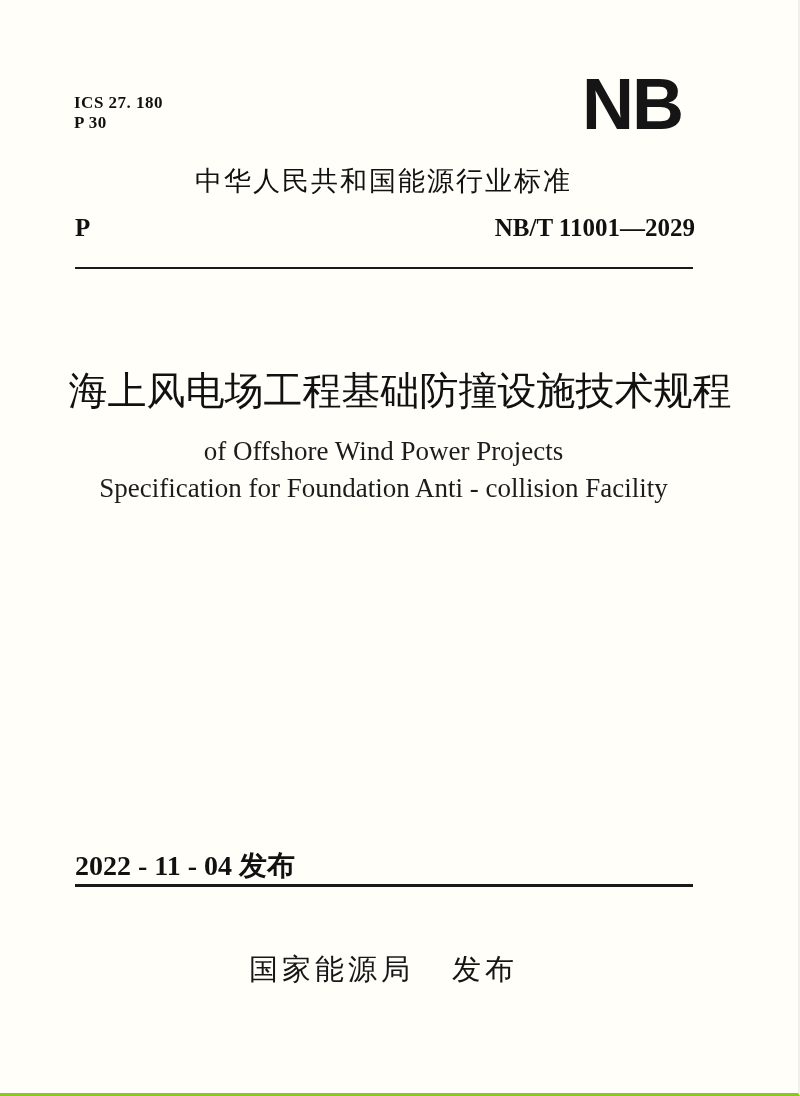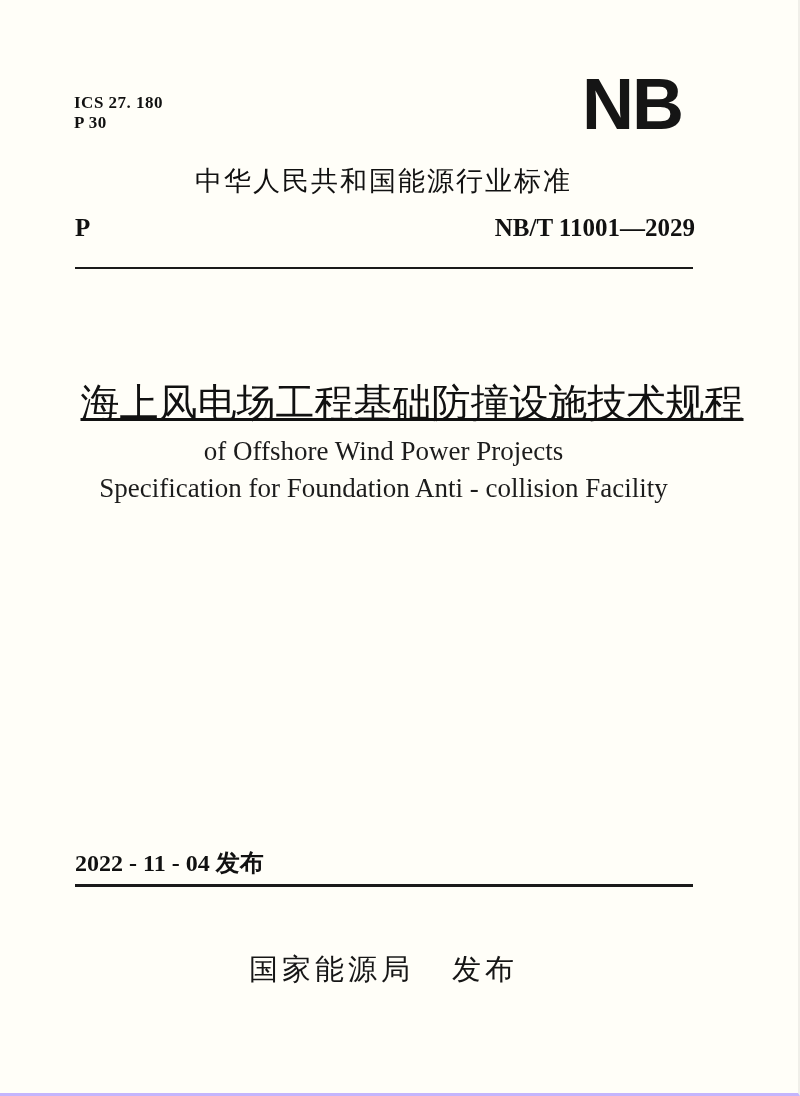--- a/index.html
+++ b/index.html
@@ -10,21 +10,21 @@
   .page {
     position: relative;
     width: 800px;
     height: 1096px;
     background: #fffef8;
     color: #111111;
     font-family: "Liberation Serif", "DejaVu Serif", serif;
     overflow: hidden;
     box-sizing: border-box;
     border-right: 2px solid #f0efe9;
-    border-bottom: 3px solid #c4b5fd;
+    border-bottom: 3px solid #84cc16;
   }
 
   
   .ics-block {
     position: absolute;
     left: 74px;
     top: 93px;
     font-weight: bold;
     font-size: 17px;
     line-height: 20px;
@@ -77,27 +77,26 @@
   }
   .rule-top { top: 267px; height: 2px; }
   .rule-bottom { top: 884px; height: 3px; }
 
   
   .title-zh {
     position: absolute;
     left: 40px;
     top: 364px;
     width: 720px;
-    margin: 12px;
+    margin: 0;
     text-align: center;
     font-size: 39px;
     font-weight: 400;
     letter-spacing: 0px;
     white-space: nowrap;
-    text-decoration: underline;
   }
 
   
   .title-en {
     position: absolute;
     left: 75px;
     top: 433px;
     width: 617px;
     text-align: center;
     font-size: 27px;
@@ -108,21 +107,21 @@
   
   .dates-row {
     position: absolute;
     left: 75px;
     top: 847px;
     width: 622px;
     display: flex;
     justify-content: space-between;
     align-items: baseline;
     font-weight: bold;
-    font-size: 24px;
+    font-size: 28px;
     white-space: nowrap;
     gap: 24px;
   }
 
   
   .publisher {
     position: absolute;
     left: 75px;
     top: 950px;
     width: 617px;

